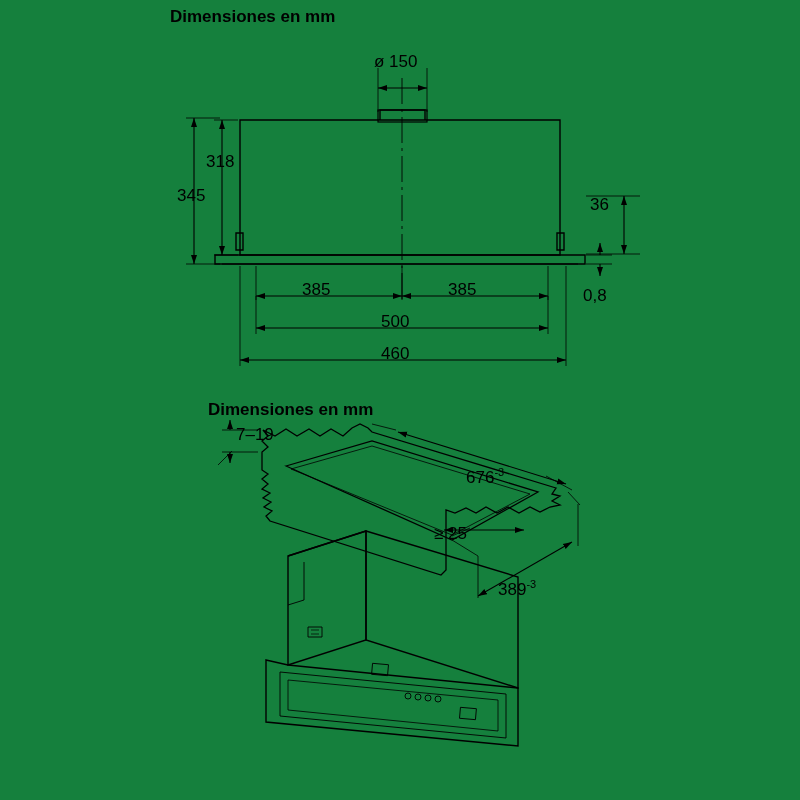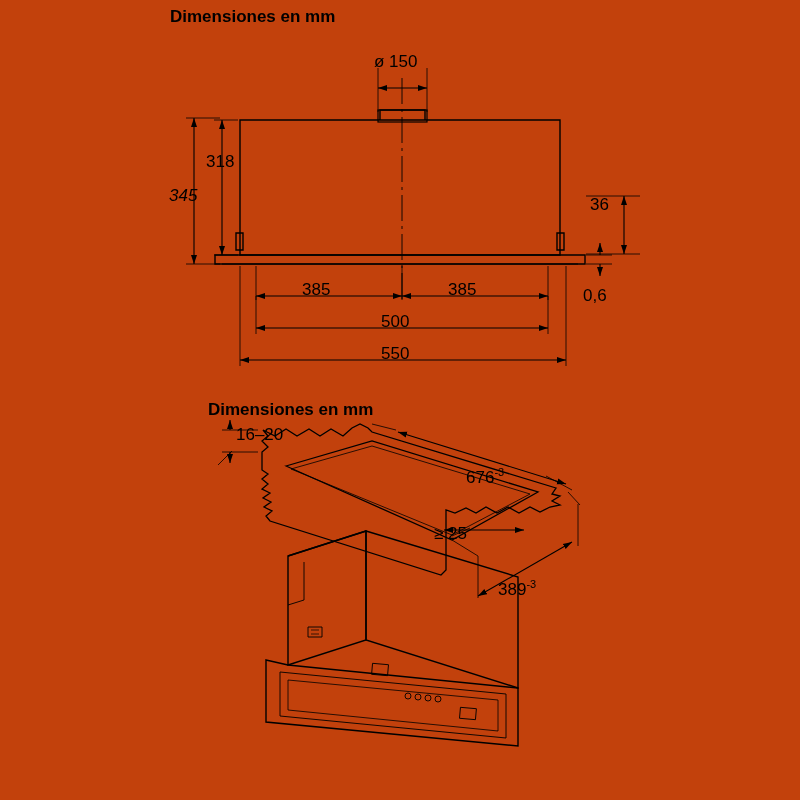--- a/index.html
+++ b/index.html
@@ -4,21 +4,21 @@
 <style>
   html, body {
     margin: 0;
     padding: 0;
     background: #ffffff;
   }
   #page {
     position: relative;
     width: 800px;
     height: 800px;
-    background: #c2410c;
+    background: #15803d;
     font-family: "Liberation Sans", sans-serif;
     color: #000000;
     overflow: hidden;
   }
   .label {
     position: absolute;
     font-size: 17px;
     color: #000;
     white-space: nowrap;
   }
@@ -157,35 +157,35 @@
   </svg>
 
   <div class="title" style="left:170px; top:7px;">Dimensiones en mm</div>
 
   <div class="title" style="left:208px; top:400px;">Dimensiones en mm</div>
 
   <div class="label" style="left:374px; top:52px;">ø 150</div>
 
   <div class="label" style="left:206px; top:152px;text-align:center;">318</div>
 
-  <div class="label" style="left:169px; top:186px;font-style:italic;">345</div>
+  <div class="label" style="left:177px; top:186px;">345</div>
 
   <div class="label" style="left:590px; top:195px;">36</div>
 
-  <div class="label" style="left:583px; top:286px;">0,6</div>
+  <div class="label" style="left:583px; top:286px;">0,8</div>
 
   <div class="label" style="left:302px; top:280px;">385</div>
 
   <div class="label" style="left:448px; top:280px;">385</div>
 
   <div class="label" style="left:381px; top:312px;">500</div>
 
-  <div class="label" style="left:381px; top:344px;">550</div>
+  <div class="label" style="left:381px; top:344px;">460</div>
 
-  <div class="label" style="left:236px; top:425px;">16–20</div>
+  <div class="label" style="left:236px; top:425px;">7–19</div>
 
   <div class="label" style="left:466px; top:466px;"><span>676</span><sup style="font-size:11px;">-3</sup></div>
 
   <div class="label" style="left:434px; top:524px;">≥ 25</div>
 
   <div class="label" style="left:498px; top:578px;"><span>389</span><sup style="font-size:11px;">-3</sup></div>
 
 </div>
 
 </body></html>

